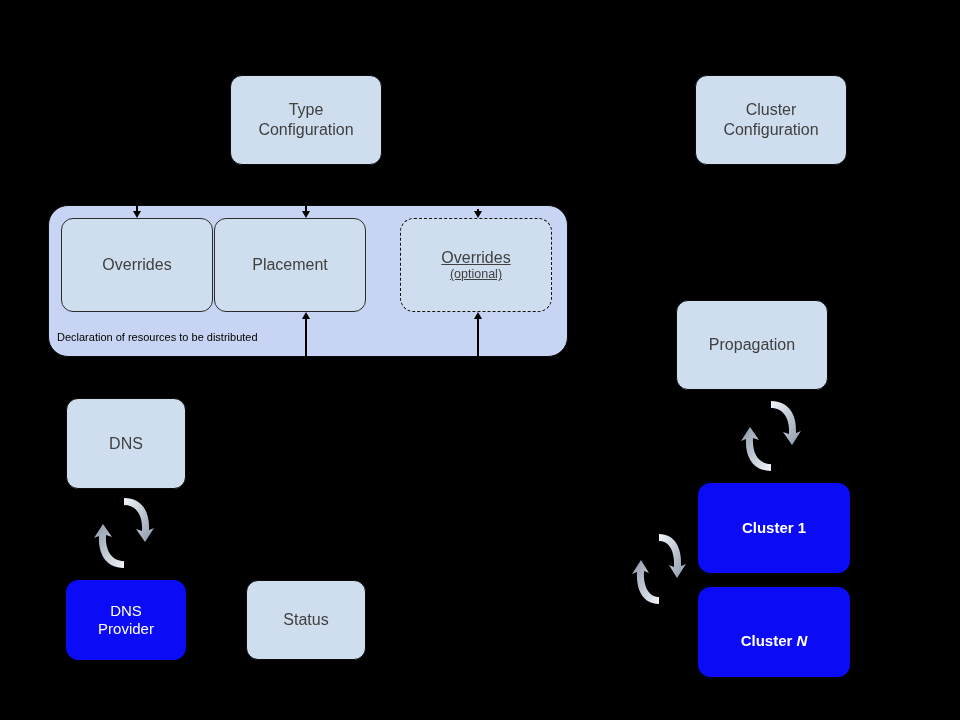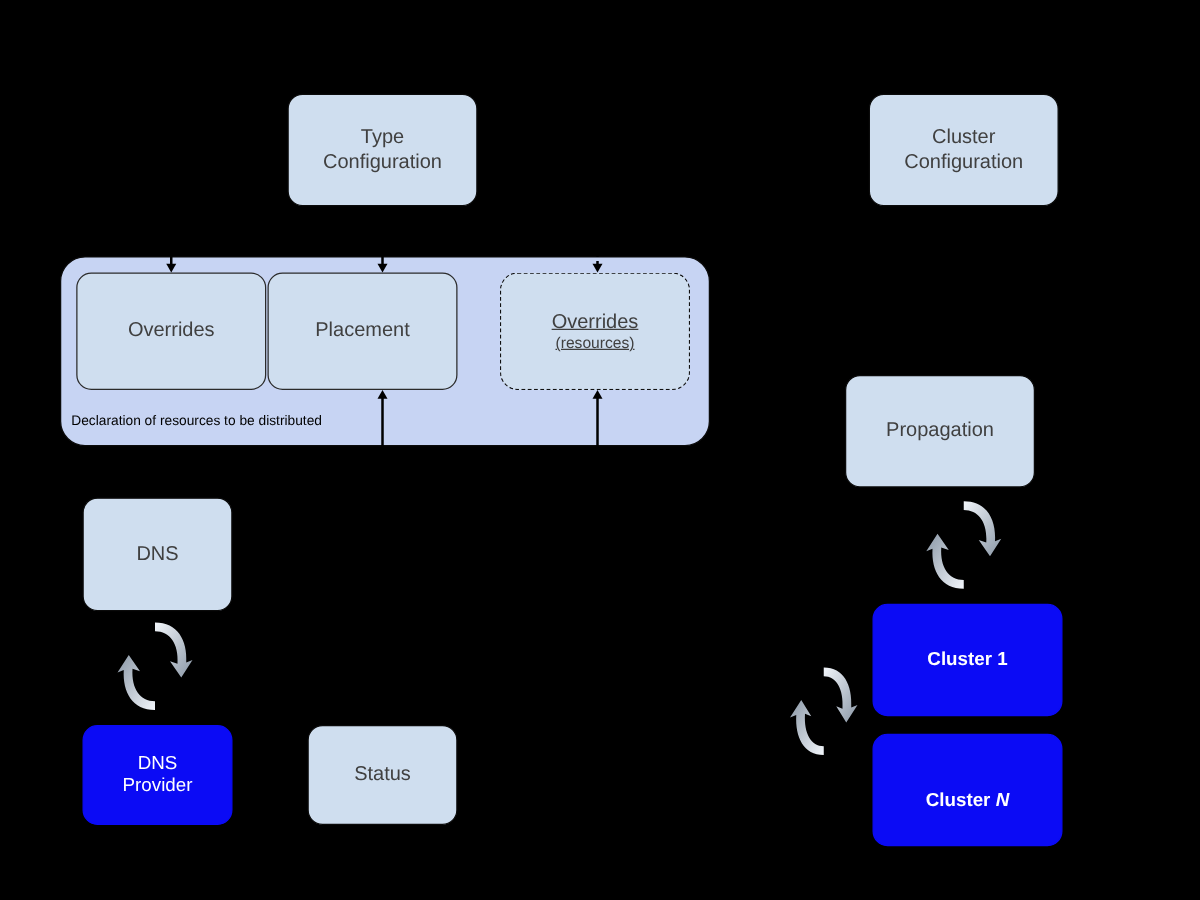--- a/index.html
+++ b/index.html
@@ -112,21 +112,21 @@
 Configuration</div>
 
   <div id="group-container" style="left:48px; top:205px; width:520px; height:152px;"></div>
 
   <div class="node lighter t16" style="left:61px; top:218px; width:152px; height:94px;">Overrides</div>
 
   <div class="node lighter t16" style="left:214px; top:218px; width:152px; height:94px;">Placement</div>
 
   <div class="node dashed" style="left:400px; top:218px; width:152px; height:94px;">
     <div class="t16">Overrides</div>
-    <div class="sub">(resources)</div>
+    <div class="sub">(optional)</div>
   </div>
 
   <div id="group-caption" style="left:57px; top:331px;">Declaration of resources to be distributed</div>
 
   <div class="vline" style="left:136.2px; top:205px; height:8px;"></div>
   <div class="arrow-down" style="left:132.5px; top:211px;"></div>
 
   <div class="vline" style="left:305.2px; top:205px; height:8px;"></div>
   <div class="arrow-down" style="left:301.5px; top:211px;"></div>
 

